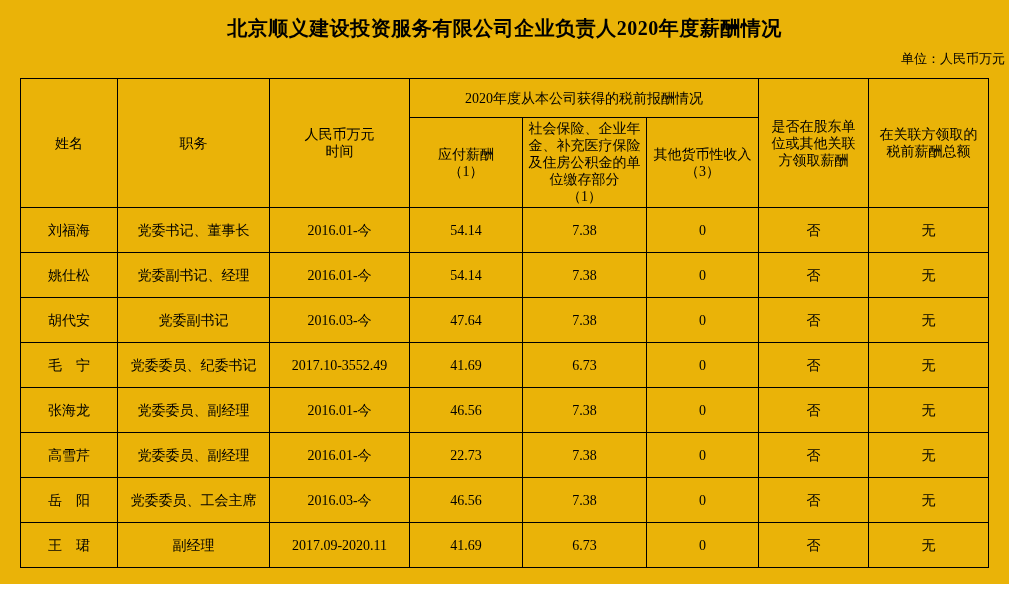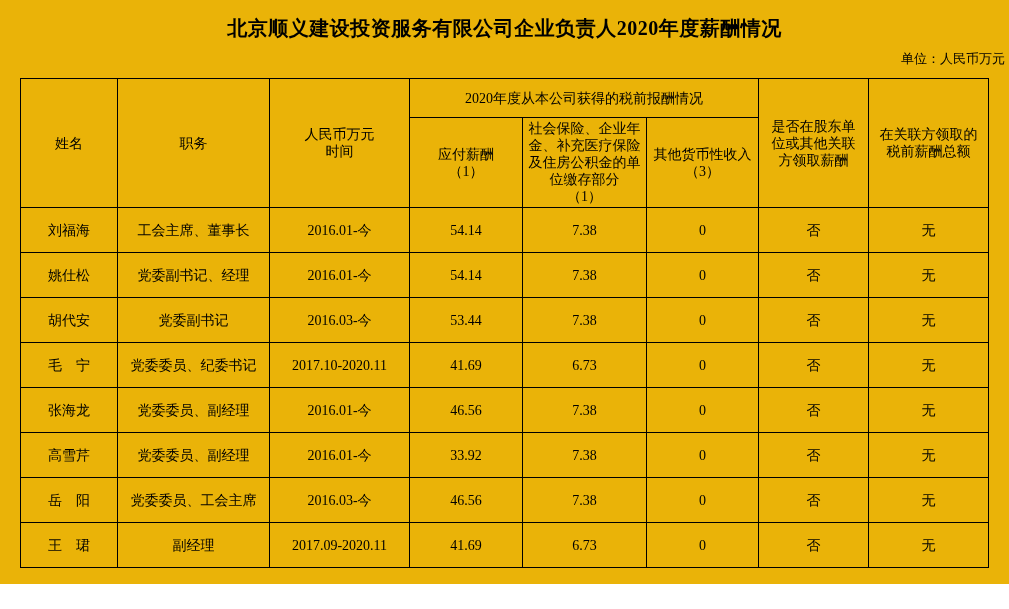--- a/index.html
+++ b/index.html
@@ -95,21 +95,21 @@
 及住房公积金的单
 位缴存部分
 （1）</th>
         <th>其他货币性收入
 （3）</th>
       </tr>
     </thead>
     <tbody>
       <tr>
         <td>刘福海</td>
-        <td>工会主席、董事长</td>
+        <td>党委书记、董事长</td>
         <td>2016.01-今</td>
         <td>54.14</td>
         <td>7.38</td>
         <td>0</td>
         <td>否</td>
         <td>无</td>
       </tr>
       <tr>
         <td>姚仕松</td>
         <td>党委副书记、经理</td>
@@ -117,51 +117,51 @@
         <td>54.14</td>
         <td>7.38</td>
         <td>0</td>
         <td>否</td>
         <td>无</td>
       </tr>
       <tr>
         <td>胡代安</td>
         <td>党委副书记</td>
         <td>2016.03-今</td>
-        <td>53.44</td>
+        <td>47.64</td>
         <td>7.38</td>
         <td>0</td>
         <td>否</td>
         <td>无</td>
       </tr>
       <tr>
         <td>毛　宁</td>
         <td>党委委员、纪委书记</td>
-        <td>2017.10-2020.11</td>
+        <td>2017.10-3552.49</td>
         <td>41.69</td>
         <td>6.73</td>
         <td>0</td>
         <td>否</td>
         <td>无</td>
       </tr>
       <tr>
         <td>张海龙</td>
         <td>党委委员、副经理</td>
         <td>2016.01-今</td>
         <td>46.56</td>
         <td>7.38</td>
         <td>0</td>
         <td>否</td>
         <td>无</td>
       </tr>
       <tr>
         <td>高雪芹</td>
         <td>党委委员、副经理</td>
         <td>2016.01-今</td>
-        <td>33.92</td>
+        <td>22.73</td>
         <td>7.38</td>
         <td>0</td>
         <td>否</td>
         <td>无</td>
       </tr>
       <tr>
         <td>岳　阳</td>
         <td>党委委员、工会主席</td>
         <td>2016.03-今</td>
         <td>46.56</td>

